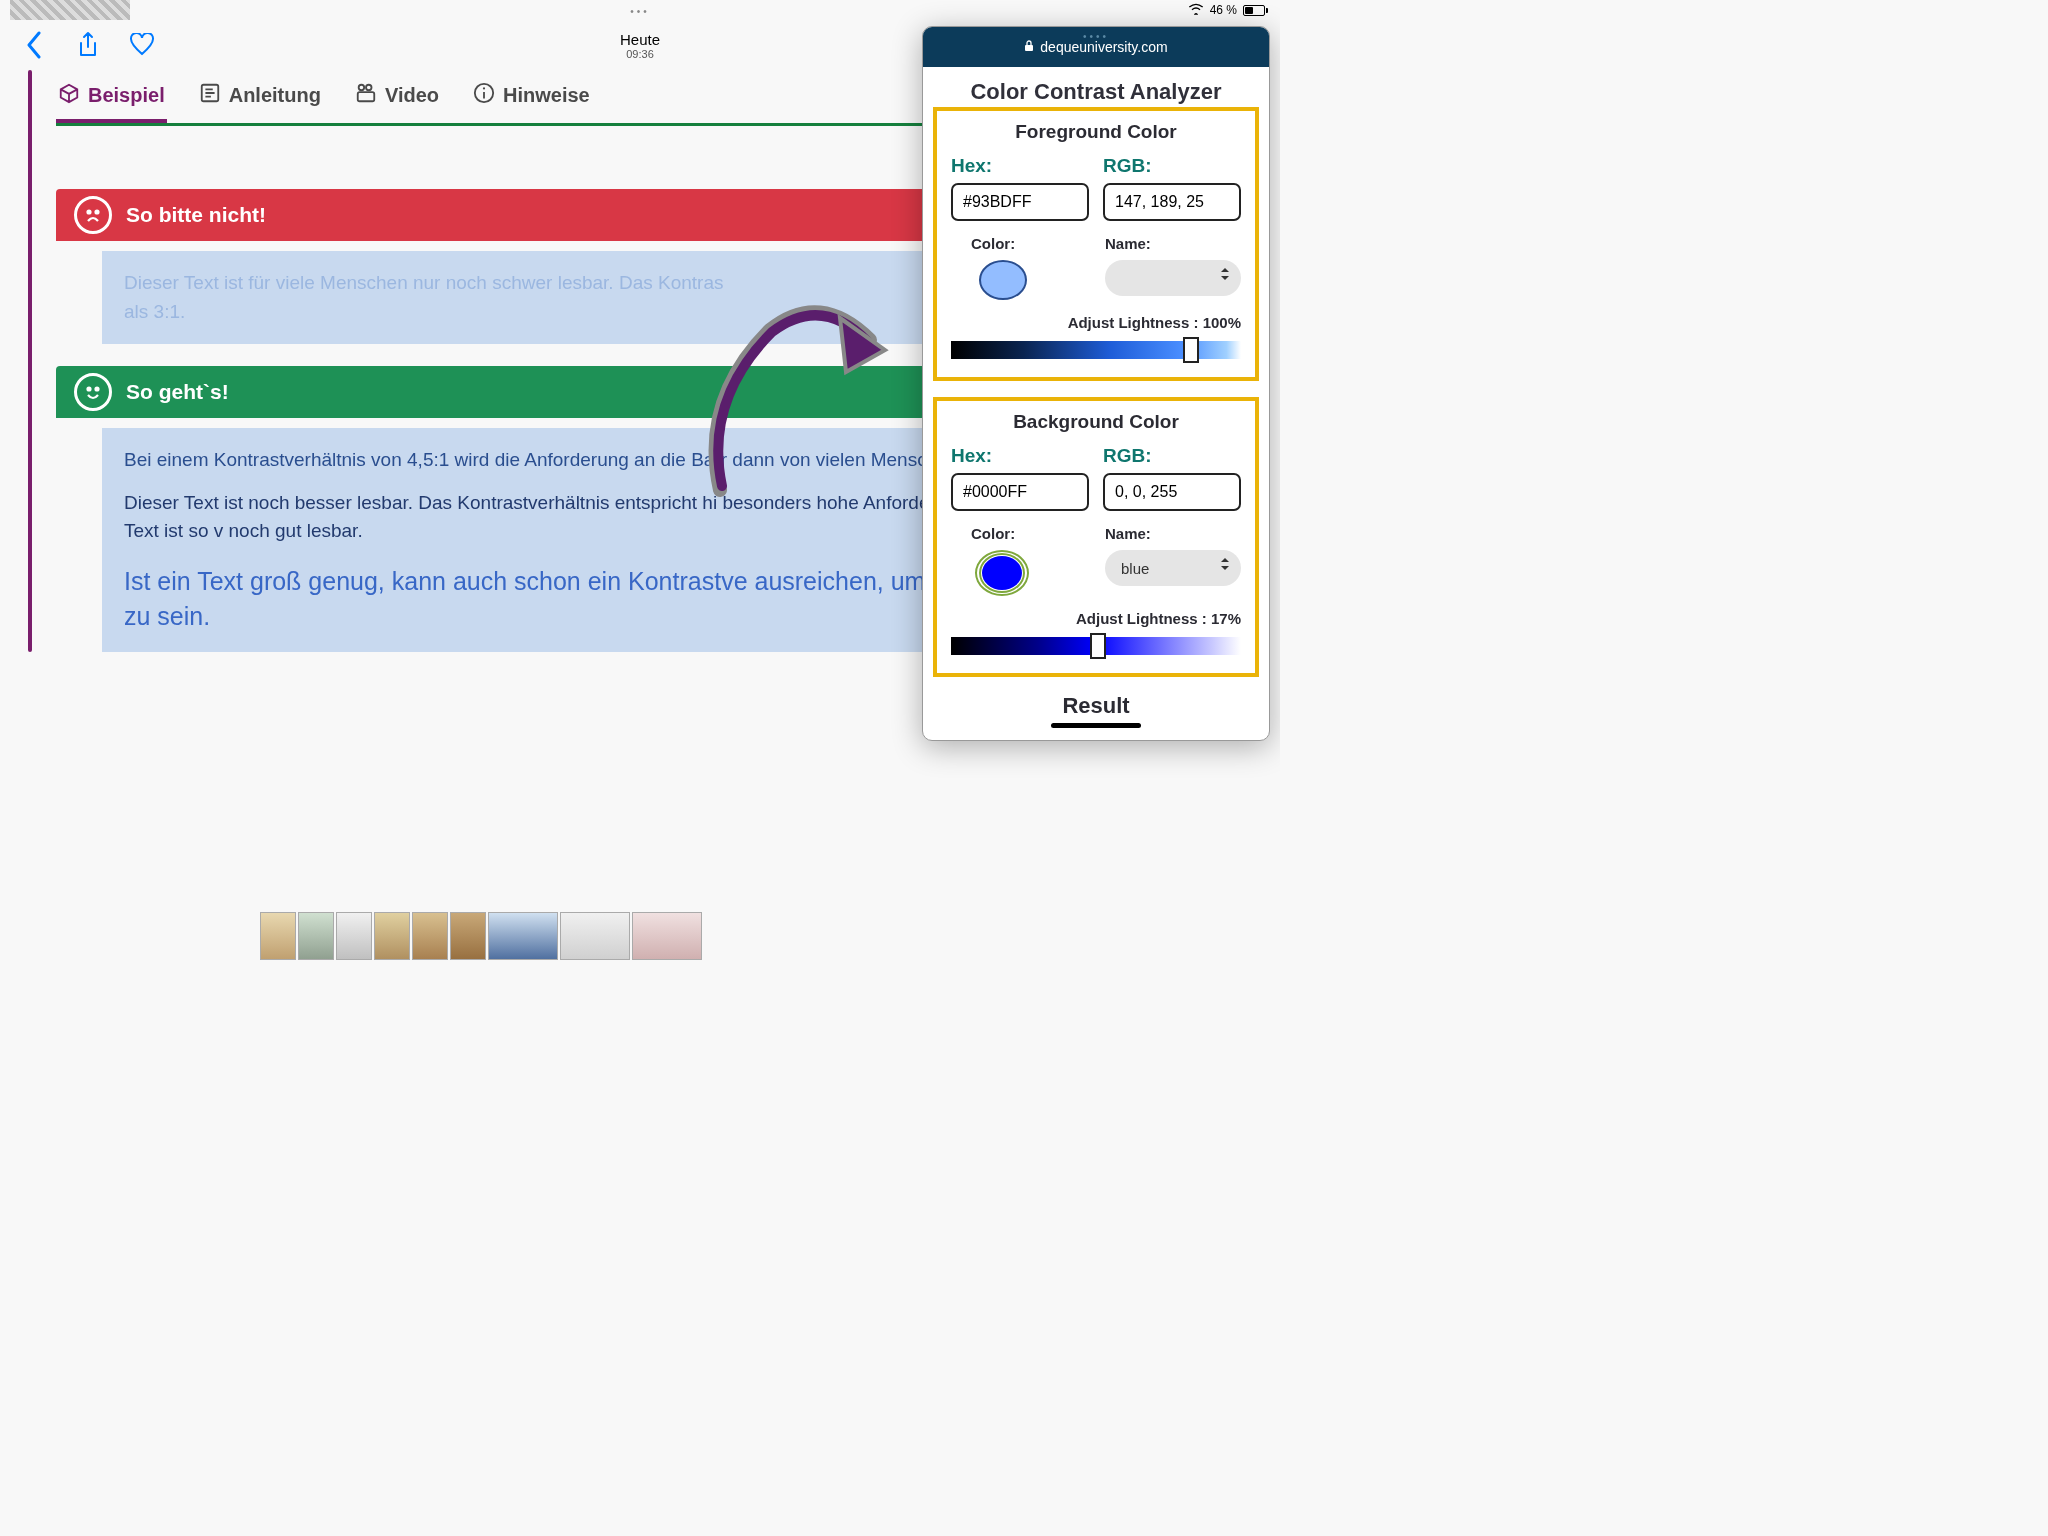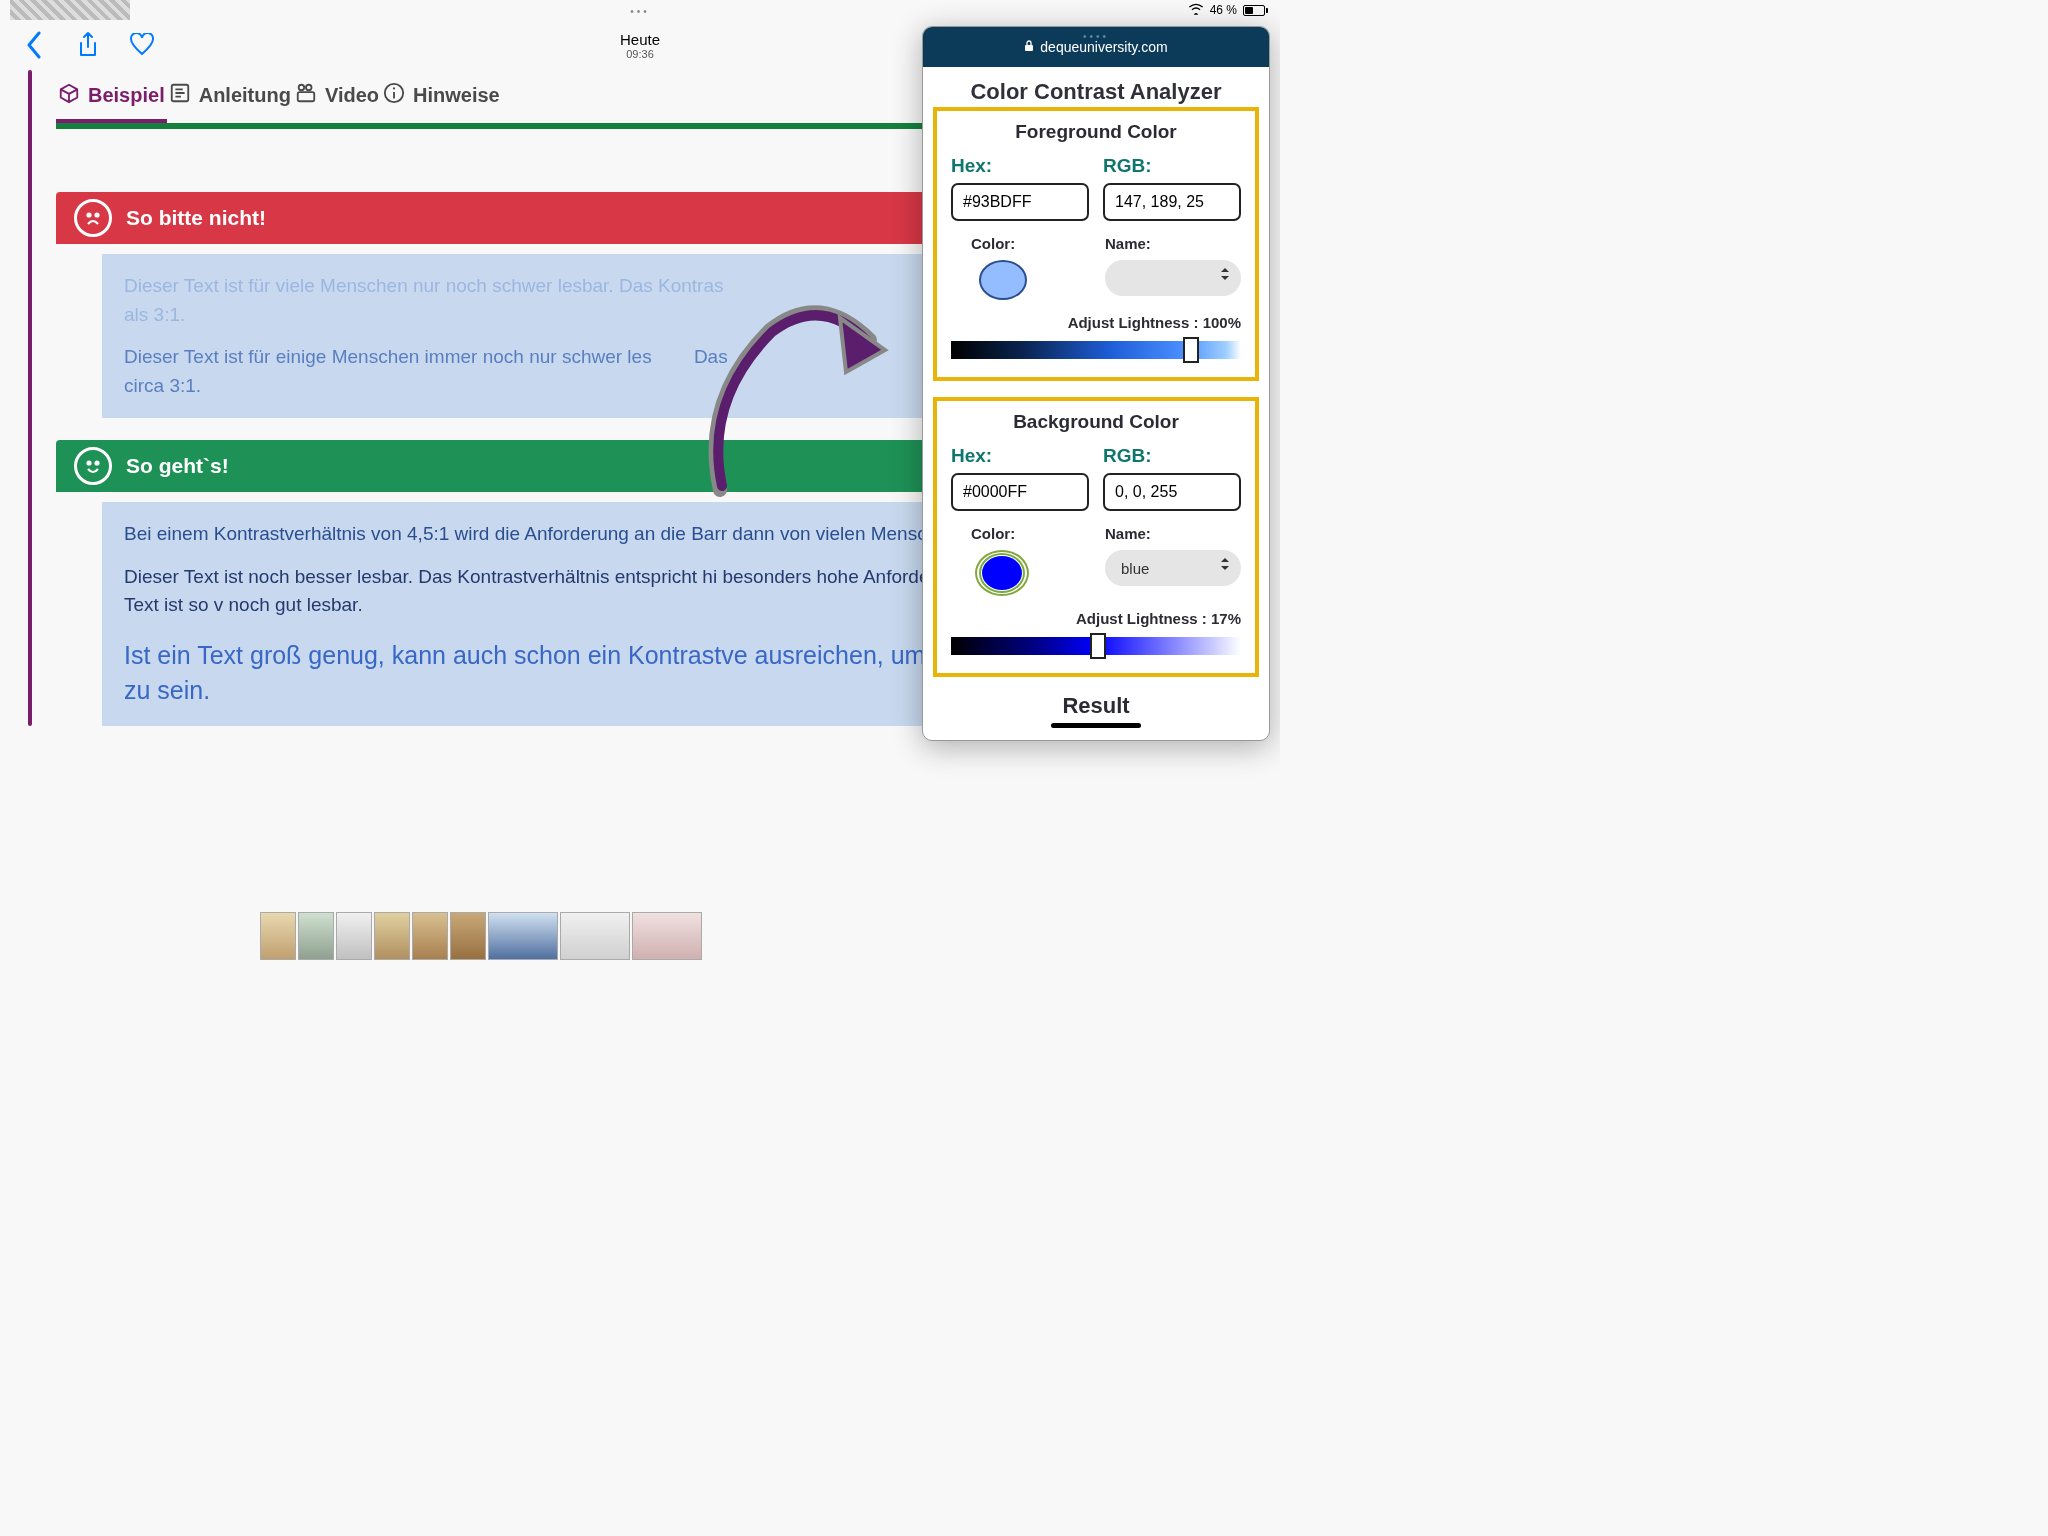--- a/index.html
+++ b/index.html
@@ -21,21 +21,21 @@
   .nav-center { position: absolute; left: 50%; transform: translateX(-50%); text-align: center; }
   .nav-center-title { font-size: 15px; color: #000; }
   .nav-center-sub { font-size: 11px; color: #555; }
 
   
   .content { padding: 0 24px; position: relative; }
   .left-accent { position: absolute; left: 28px; top: 0; bottom: 0; width: 4px; background: #7a1e6c; border-radius: 2px; }
   .content-inner { margin-left: 28px; padding-left: 4px; }
 
   
-  .tabs { display: flex; padding: 6px 0 0 0; border-bottom: 6px solid #15803d; }
+  .tabs { display: flex; gap: 30px; padding: 6px 0 0 0; border-bottom: 3px solid #15803d; }
   .tab { display: flex; align-items: center; gap: 8px; font-size: 20px; font-weight: 600; color: #4a4a4a; padding: 6px 2px 10px; border-bottom: 4px solid transparent; }
   .tab.active { color: #7a1e6c; border-bottom-color: #7a1e6c; }
   .tab-icon svg { width: 22px; height: 22px; }
 
   
   .toggle-row { display: flex; justify-content: flex-end; align-items: center; gap: 10px; padding: 18px 8px 12px; }
   .toggle-label { font-size: 21px; color: #333; }
   .switch { width: 46px; height: 27px; border-radius: 14px; background: #e0e0e0; border: 1px solid #bbb; position: relative; }
   .switch-knob { width: 23px; height: 23px; border-radius: 50%; background: #fff; border: 1px solid #aaa; position: absolute; left: 1px; top: 1px; box-shadow: 0 1px 2px rgba(0,0,0,.2); }
 
@@ -198,23 +198,20 @@
             <circle cx="16" cy="9" r="1.5" fill="#fff"></circle>
             <path d="M7 18 q5-6 10 0"></path>
           </svg>
       </div>
       <div class="banner-title">So bitte nicht!</div>
     </div>
     <div class="textbox">
       <div class="tb-light">
         <span>Dieser Text ist für viele Menschen nur noch schwer lesbar. Das Kontras</span><br><span>als 3:1.</span>
       </div>
-      <div class="tb-mid">
-        <span>Dieser Text ist für einige Menschen immer noch nur schwer les</span>&nbsp;&nbsp;&nbsp;&nbsp;&nbsp;&nbsp;&nbsp;&nbsp;<span>Das</span><br><span>circa 3:1.</span>
-      </div>
     </div>
 
     <div class="banner good">
       <div class="face">
         <svg viewBox="0 0 24 24">
             <circle cx="8" cy="9" r="1.5" fill="#fff"></circle>
             <circle cx="16" cy="9" r="1.5" fill="#fff"></circle>
             <path d="M7 15 q5 6 10 0"></path>
           </svg>
       </div>

